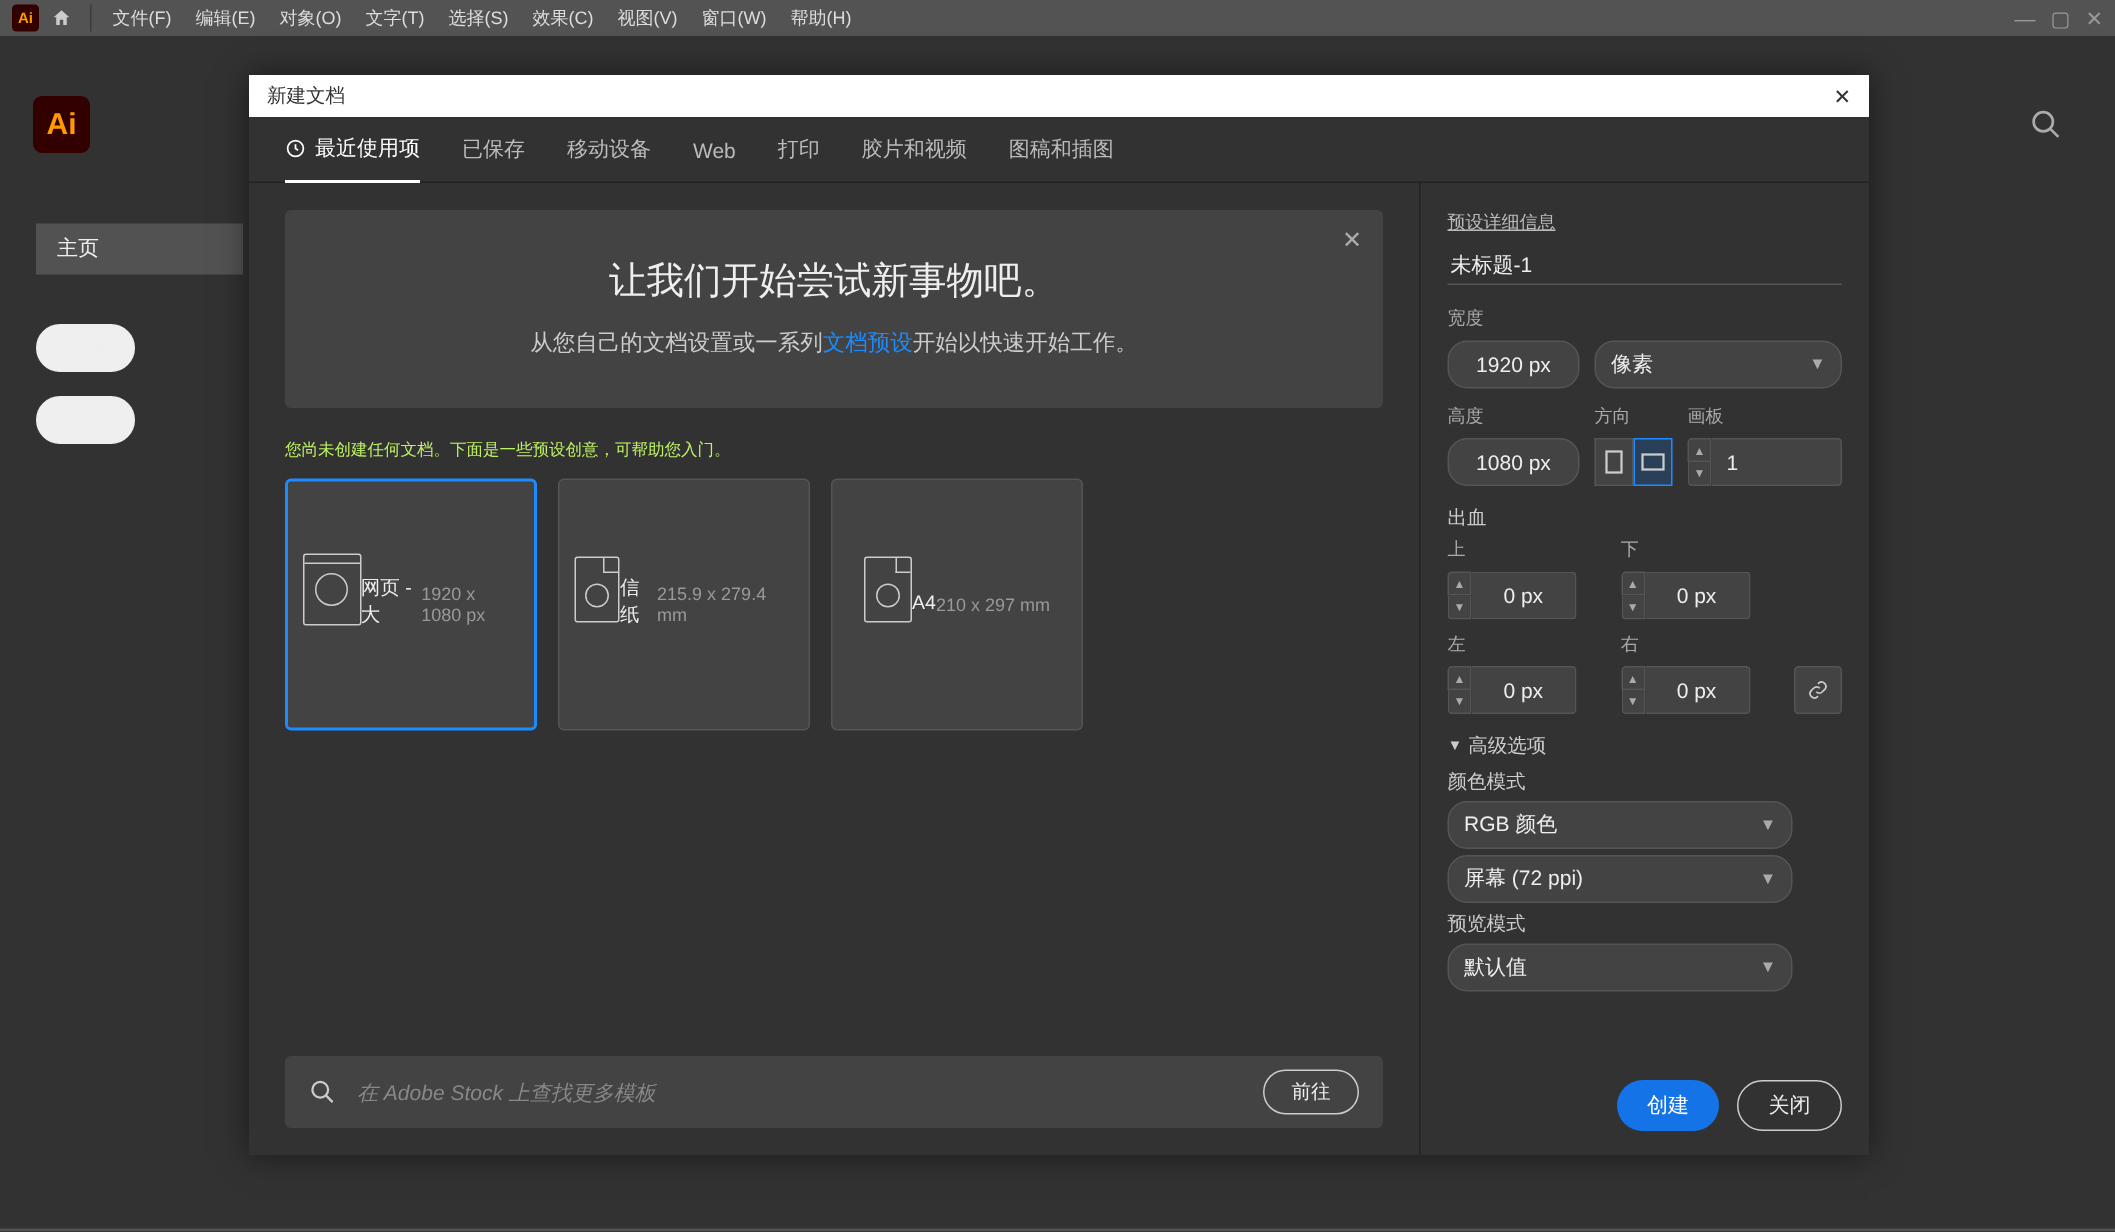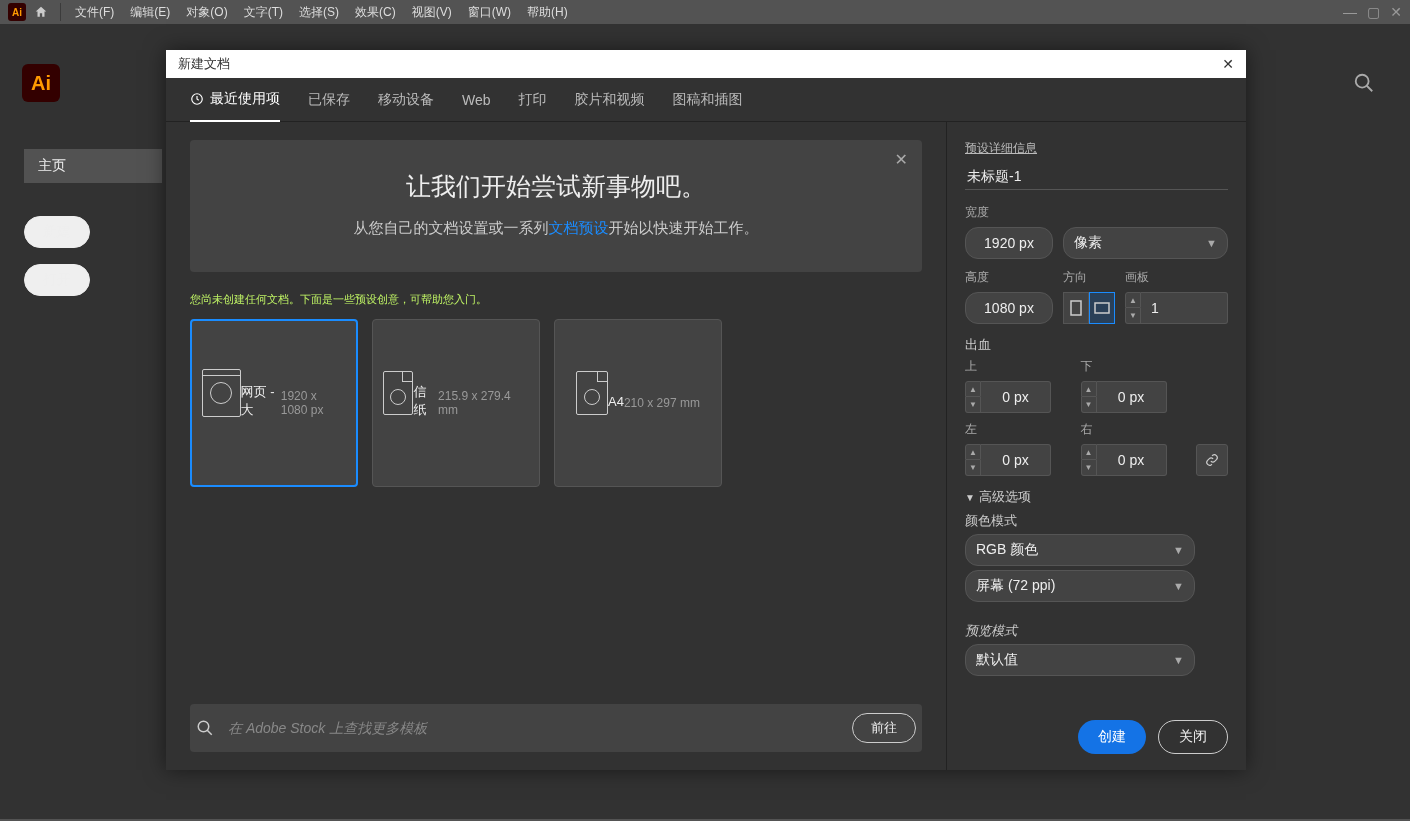--- a/index.html
+++ b/index.html
@@ -41,21 +41,21 @@
 .presets { display: flex; gap: 14px; }
 .preset { width: 168px; height: 168px; background: #434343; border: 1px solid #555; border-radius: 4px; display: flex; flex-direction: row; align-items: center; justify-content: center; padding: 10px; cursor: pointer; }
 .preset.selected { border: 2px solid #1a8cff; background: #434343; }
 .preset .icon-box { width: 48px; height: 48px; border: 1.5px solid #ccc; border-radius: 2px; margin-bottom: 20px; position: relative; display:flex; align-items:center; justify-content:center;}
 .preset .icon-box .corner { position:absolute; top:0;left:0;right:0;height:6px;border-bottom:1.5px solid #ccc;}
 .preset .icon-box .circ { width:22px;height:22px;border:1.5px solid #ccc;border-radius:50%; }
 .preset .icon-box.paper { width:32px;height:44px;}
 .preset .icon-box.paper .fold { position:absolute; top:0; right:0; width:10px;height:10px; border-left:1.5px solid #ccc; border-bottom:1.5px solid #ccc;}
 .preset .name { color: #eee; font-size: 13px; margin-bottom: 4px; }
 .preset .dims { color: #999; font-size: 12px; }
-.search-bar { margin-top: auto; background: #434343; border-radius: 4px; height: 48px; display: flex; align-items: center; padding: 0 6px; gap: 14px; }
+.search-bar { margin-top: auto; background: #434343; border-radius: 4px; height: 48px; display: flex; align-items: center; padding: 0 16px; gap: 14px; }
 .search-bar input { flex: 1; background: transparent; border: none; outline: none; color: #ccc; font-size: 14px; }
 .search-bar input::placeholder { color: #888; font-style: italic; }
 .search-bar .go-btn { border: 1px solid #ccc; color: #eee; border-radius: 16px; padding: 5px 18px; background: transparent; font-size: 13px; }
 
 
 .right-panel { width: 300px; border-left: 1px solid #222; display: flex; flex-direction: column; padding: 18px 18px 16px; overflow-y: auto; position:relative;}
 .right-panel .section-title { color: #bbb; font-size: 12px; margin-bottom: 8px; text-decoration: underline; }
 .right-panel .doc-name { background: transparent; border: none; border-bottom: 1px solid #555; color: #eee; font-size: 14px; width: 100%; padding: 4px 2px; margin-bottom: 14px; outline:none;}
 .row { display: flex; gap: 10px; }
 .field { display: flex; flex-direction: column; gap: 4px; }
@@ -308,21 +308,21 @@
       <div class="ctrl sel" style="margin-top:4px;width:230px;">
         <span>RGB 颜色</span>
           <span class="chev">▼</span>
       </div>
 
       <div class="ctrl sel" style="margin-top:4px;width:230px;">
         <span>屏幕 (72 ppi)</span>
           <span class="chev">▼</span>
       </div>
 
-      <div class="label" style="margin-top:20px;font-style:italic;">预览模式</div>
+      <div class="label" style="margin-top:5px;">预览模式</div>
       <div class="ctrl sel" style="margin-top:4px;width:230px;">
         <span>默认值</span>
           <span class="chev">▼</span>
       </div>
 
       <div class="footer-btns">
         <button class="btn primary">创建</button>
         <button class="btn secondary">关闭</button>
       </div>
     </div>

